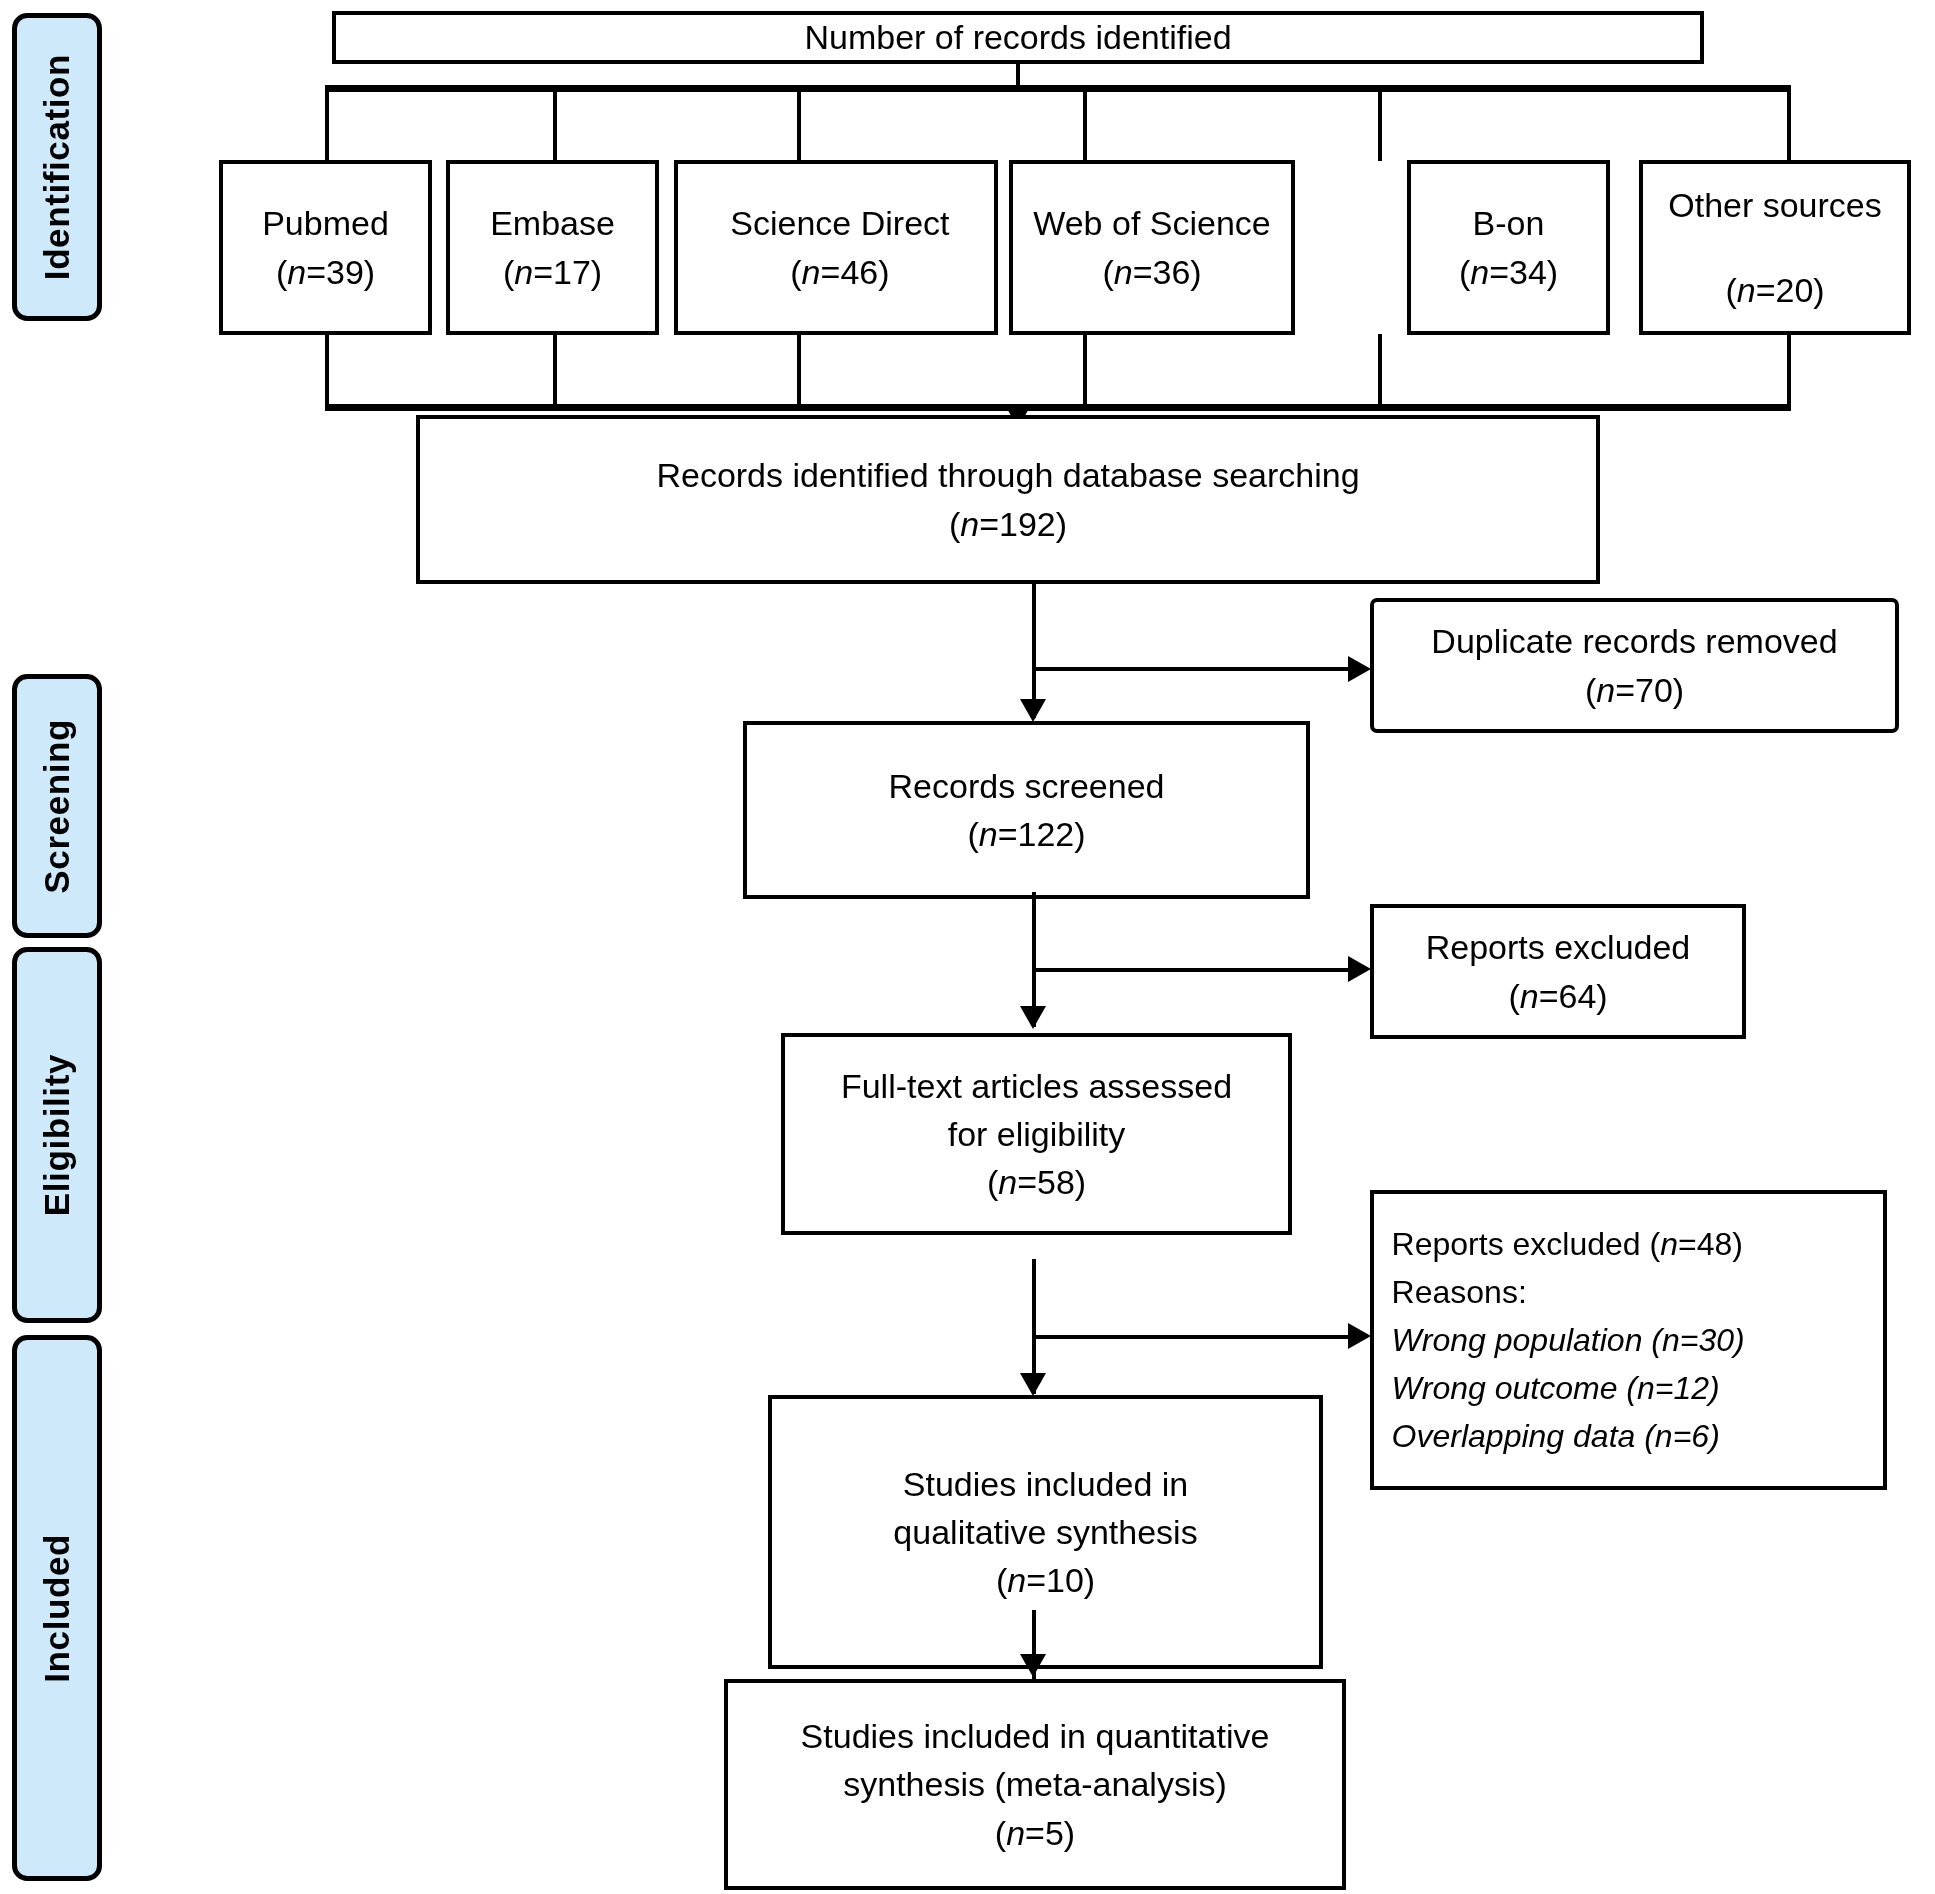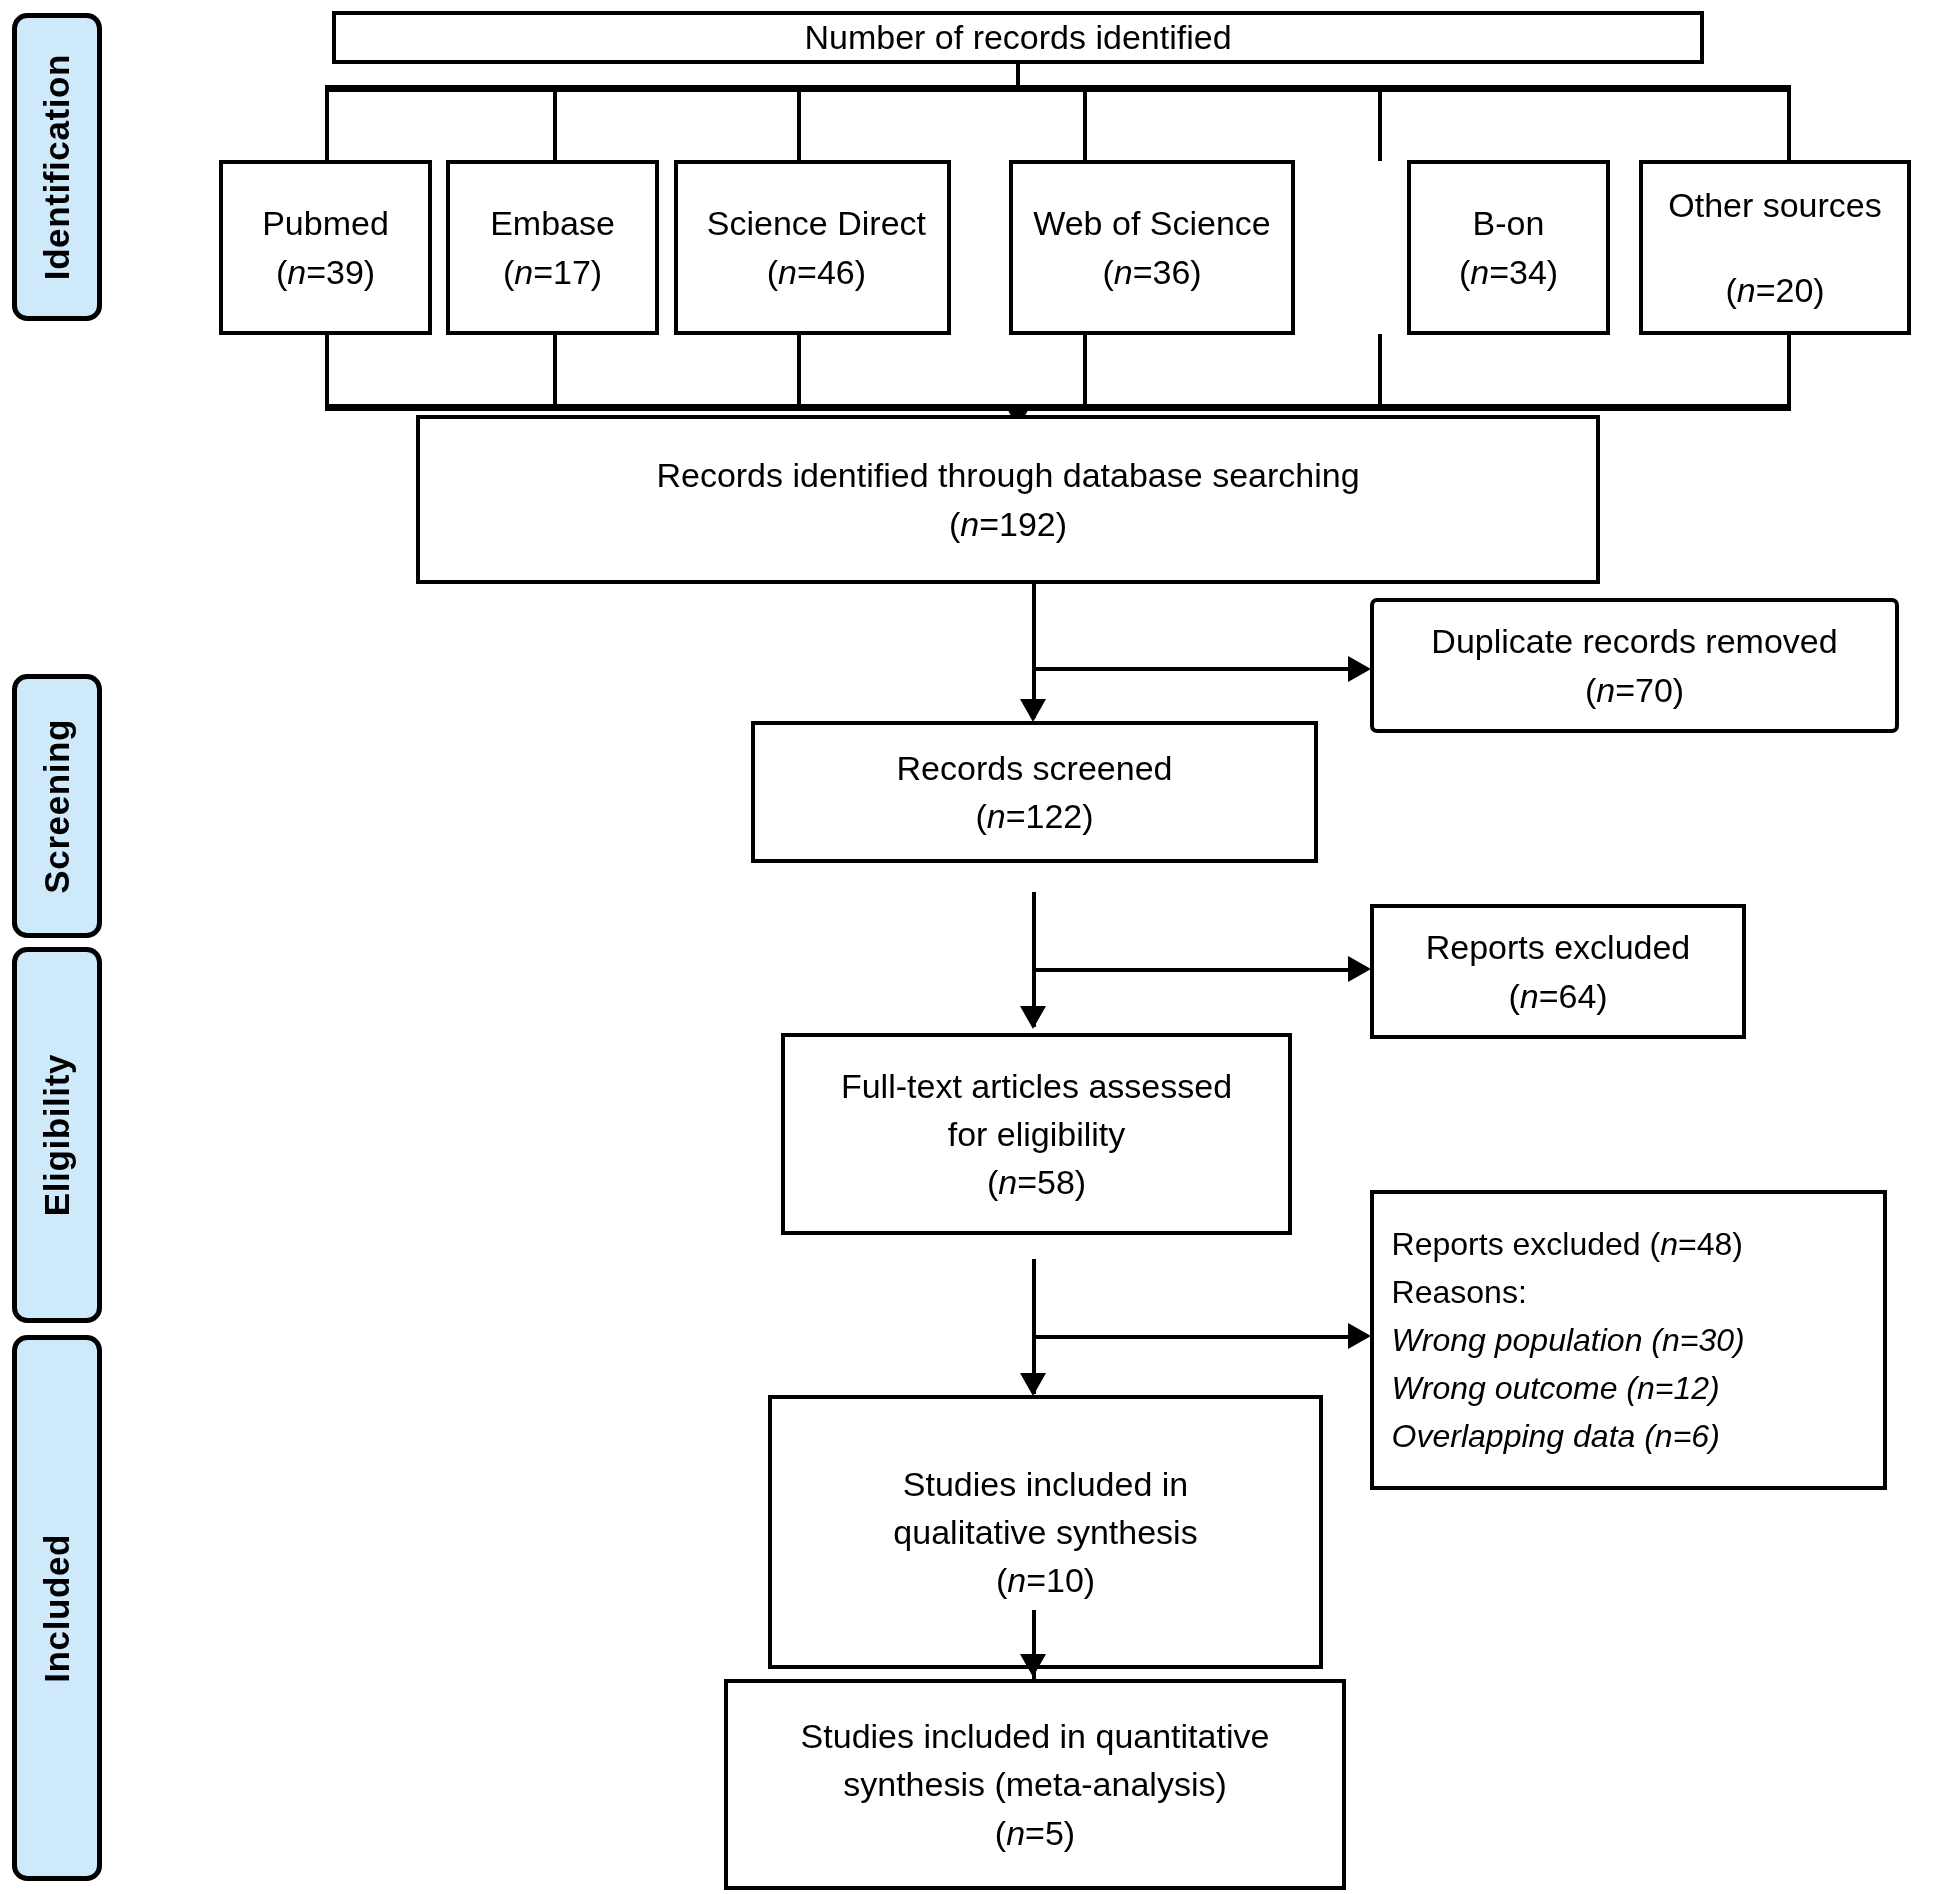--- a/index.html
+++ b/index.html
@@ -124,21 +124,21 @@
   <div class="box" style="left:219px; top:160px; width:213px; height:175px;">
     <span class="ln">Pubmed</span>
     <span class="ln">(<i class="nvar">n</i>=39)</span>
   </div>
 
   <div class="box" style="left:446px; top:160px; width:213px; height:175px;">
     <span class="ln">Embase</span>
     <span class="ln">(<i class="nvar">n</i>=17)</span>
   </div>
 
-  <div class="box" style="left:674px; top:160px; width:277px; height:175px;padding-left:16px;">
+  <div class="box" style="left:674px; top:160px; width:324px; height:175px;padding-left:16px;">
     <span class="ln">Science Direct</span>
     <span class="ln">(<i class="nvar">n</i>=46)</span>
   </div>
 
   <div class="box" style="left:1009px; top:160px; width:286px; height:175px;">
     <span class="ln">Web of Science</span>
     <span class="ln">(<i class="nvar">n</i>=36)</span>
   </div>
 
   <div class="box" style="left:1407px; top:160px; width:203px; height:175px;">
@@ -172,21 +172,21 @@
   <div class="arrow-down" style="left:1020px; top:699px;"></div>
 
   <div class="hline" style="left:1032px; top:667px; width:326px;"></div>
   <div class="arrow-right" style="left:1348px; top:656px;"></div>
 
   <div class="box" style="left:1370px; top:598px; width:529px; height:135px;border-radius:7px;">
     <span class="ln">Duplicate records removed</span>
     <span class="ln">(<i class="nvar">n</i>=70)</span>
   </div>
 
-  <div class="box" style="left:743px; top:721px; width:567px; height:142px;margin-left:8px;">
+  <div class="box" style="left:743px; top:721px; width:567px; height:178px;">
     <span class="ln">Records screened</span>
     <span class="ln">(<i class="nvar">n</i>=122)</span>
   </div>
 
   <div class="vline" style="left:1032px; top:892px; height:135px;"></div>
   <div class="arrow-down" style="left:1020px; top:1006px;"></div>
 
   <div class="hline" style="left:1032px; top:968px; width:326px;"></div>
   <div class="arrow-right" style="left:1348px; top:956px;"></div>
 

